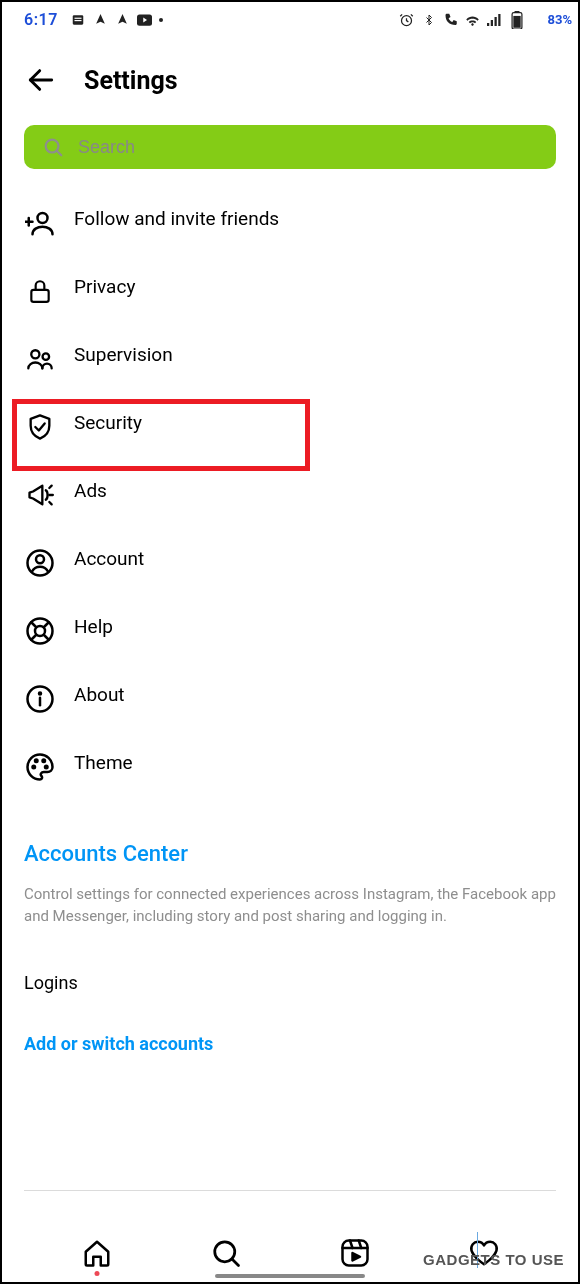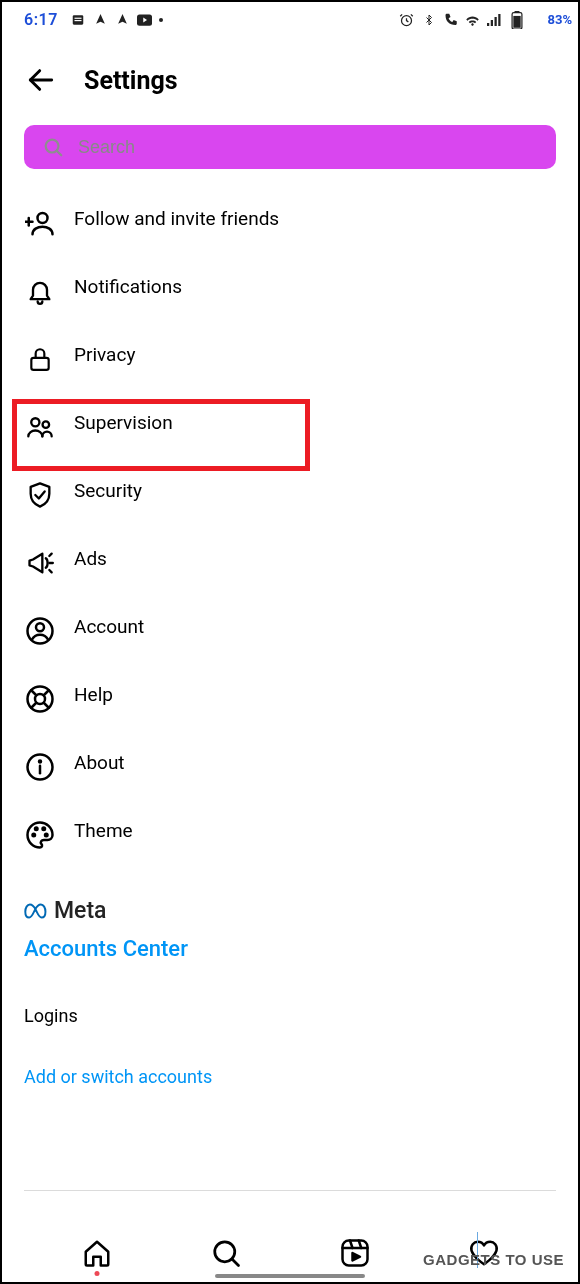--- a/index.html
+++ b/index.html
@@ -33,21 +33,21 @@
     align-items: center;
     gap: 26px;
     padding: 30px 22px 28px 22px;
   }
   .back-btn { width: 34px; height: 34px; display: flex; align-items: center; justify-content: center; cursor: pointer;}
   .title { font-size: 25px; font-weight: 700; color: #000; }
 
   
   .search-wrap { padding: 0 22px; }
   .search {
-    background: #d946ef;
+    background: #84cc16;
     border-radius: 10px;
     display: flex;
     align-items: center;
     gap: 14px;
     padding: 11px 18px;
   }
   .search input {
     border: none; background: transparent; outline: none;
     font-size: 18px; color: #333; flex: 1;
   }
@@ -79,21 +79,21 @@
 
   
   .meta-section { padding: 28px 22px 0 22px; }
   .meta-logo { display: flex; align-items: center; gap: 4px; color: #0069b4; font-weight: 500;}
   .meta-logo-text { font-size: 23px; color: #242424; font-weight: 500;}
   .accounts-center { color: #0095f6; font-size: 22px; font-weight: 500; margin-top: 12px; cursor: pointer;}
   .meta-desc { color: #8e8e8e; font-size: 15px; line-height: 1.45; margin-top: 18px; }
 
   .logins-section { padding: 44px 22px 0 22px; }
   .logins-heading { font-size: 18px; font-weight: 400; color: #000; }
-  .add-switch { color: #0095f6; font-size: 18px; font-weight: 400; margin-top: 40px; cursor: pointer;}
+  .add-switch { color: #0095f6; font-size: 18px; font-weight: 700; margin-top: 40px; cursor: pointer;}
 
   
   .divider { position: absolute; left: 22px; right: 22px; top: 1188px; height: 1px; background: #dbdbdb; }
   .bottom-nav {
     position: absolute;
     left: 0; right: 0; bottom: 12px;
     display: flex;
     justify-content: space-around;
     align-items: center;
     padding: 10px 30px 0 30px;
@@ -231,29 +231,20 @@
       <svg width="30" height="30" viewBox="0 0 24 24" fill="none" stroke="#000" stroke-width="2" stroke-linecap="round" stroke-linejoin="round">
           <circle cx="14" cy="8" r="4"></circle>
           <path d="M6 21c0-4 4-6 8-6s8 2 8 6"></path>
           <line x1="3" y1="8" x2="3" y2="14"></line>
           <line x1="0" y1="11" x2="6" y2="11"></line>
         </svg>
     </span>
     <span class="label">Follow and invite friends</span>
   </div>
 
-  <div class="item">
-    <span class="icon-slot">
-      <svg width="28" height="28" viewBox="0 0 24 24" fill="none" stroke="#000" stroke-width="2" stroke-linecap="round" stroke-linejoin="round">
-          <path d="M18 16v-5a6 6 0 10-12 0v5l-2 3h16z"></path>
-          <path d="M10 21a2 2 0 004 0"></path>
-        </svg>
-    </span>
-    <span class="label">Notifications</span>
-  </div>
 
   <div class="item">
     <span class="icon-slot">
       <svg width="26" height="28" viewBox="0 0 24 24" fill="none" stroke="#000" stroke-width="2" stroke-linecap="round" stroke-linejoin="round">
           <rect x="4" y="11" width="16" height="11" rx="2"></rect>
           <path d="M8 11V7a4 4 0 018 0v4"></path>
         </svg>
     </span>
     <span class="label">Privacy</span>
   </div>
@@ -340,27 +331,22 @@
         </svg>
     </span>
     <span class="label">Theme</span>
   </div>
 
 </div>
 
 <div class="highlight-box"></div>
 
 <div class="meta-section">
-  <div class="meta-logo">
-    <svg width="26" height="20" viewBox="0 0 40 26">
-        <path d="M9 3C5 3 2 8 2 14s3 9 6 9c4 0 6-6 9-12 3-6 6-8 9-8 4 0 7 5 7 11s-3 9-6 9c-4 0-6-6-9-12C15 5 12 3 9 3z" fill="none" stroke="#0069b4" stroke-width="3"></path>
-      </svg>
-    <span class="meta-logo-text">Meta</span>
-  </div>
   <div class="accounts-center">Accounts Center</div>
+  <div class="meta-desc">Control settings for connected experiences across Instagram, the Facebook app and Messenger, including story and post sharing and logging in.</div>
 </div>
 
 <div class="logins-section">
   <div class="logins-heading">Logins</div>
   <div class="add-switch">Add or switch accounts</div>
 </div>
 
 <div class="divider"></div>
 
 <div class="bottom-nav">

